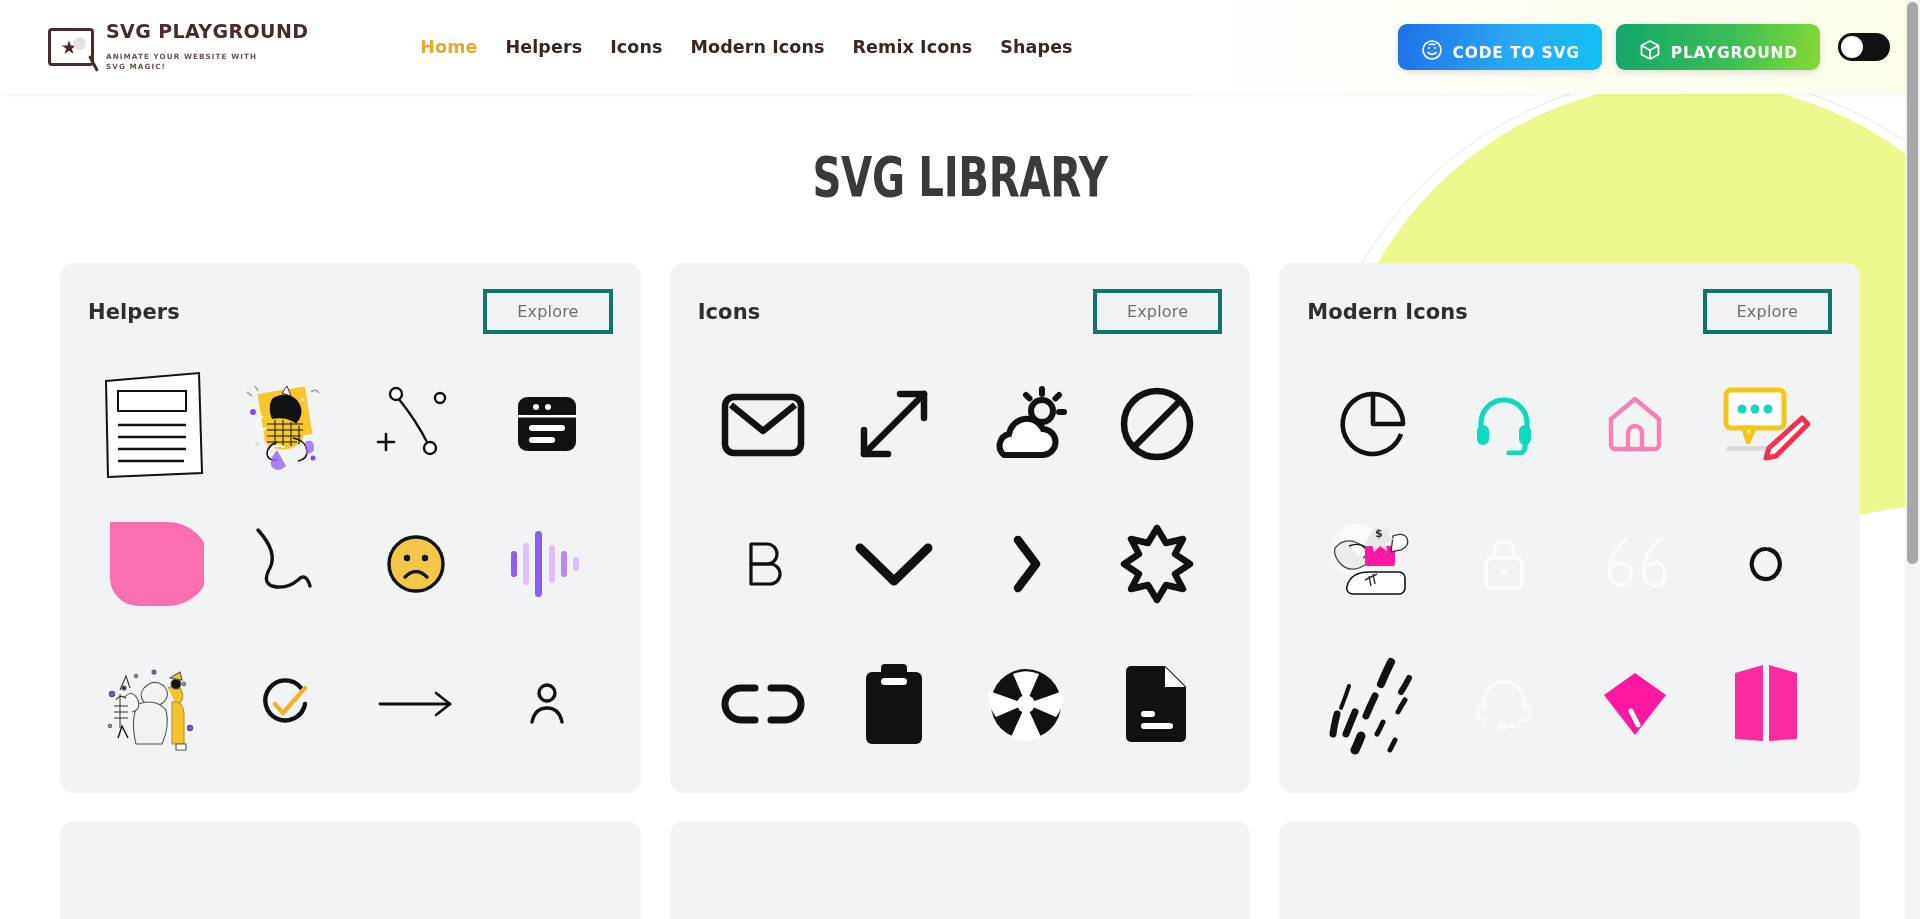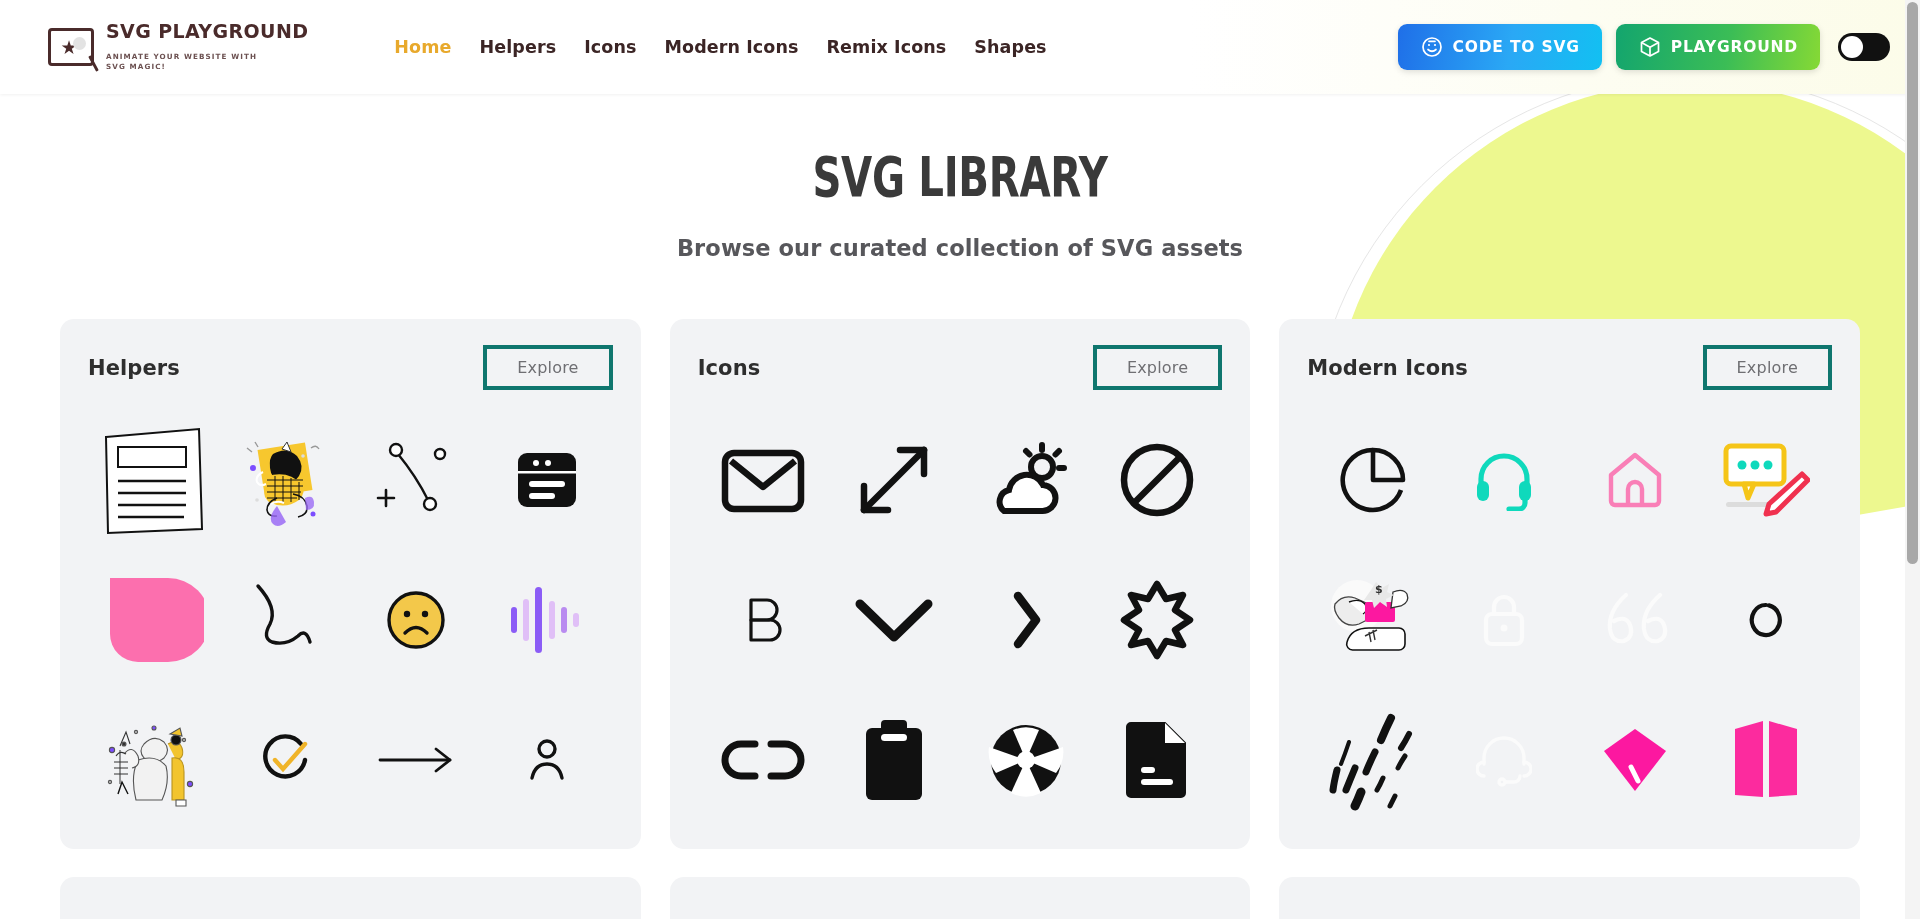--- a/index.html
+++ b/index.html
@@ -105,21 +105,21 @@
     color: #6c5151;
     line-height: 1.35;
     max-width: 170px;
     margin-top: 10px;
   }
 
   .nav {
     display: flex;
     align-items: center;
     gap: 28px;
-    margin-left: 86px;
+    margin-left: 112px;
     flex: 0 0 auto;
   }
   .nav-item {
     font-family: "DejaVu Sans", sans-serif;
     font-size: 17.5px;
     font-weight: 700;
     color: #3b2525;
     cursor: pointer;
     white-space: nowrap;
     letter-spacing: 0.1px;
@@ -145,21 +145,21 @@
     background: transparent;
     padding: 0 16px;
     font-family: "DejaVu Sans", sans-serif;
     font-size: 15px;
     color: #444;
   }
   .search-input::placeholder { color: #555; }
 
   .btn-pill {
     display: flex;
-    align-items: center;
+    align-items: flex-end;
     gap: 9px;
     height: 46px;
     padding: 8px 22px;
     border: none;
     border-radius: 9px;
     color: #ffffff;
     font-family: "DejaVu Sans", sans-serif;
     font-size: 15.5px;
     font-weight: 600;
     letter-spacing: 0.8px;
@@ -355,21 +355,20 @@
 
       <div class="theme-toggle">
         <div class="knob"></div>
       </div>
 
     </div>
   </div>
 
   <div class="hero">
     <div class="hero-title">SVG LIBRARY</div>
-    <div class="hero-sub">Browse our curated collection of SVG assets</div>
   </div>
 
   <div class="grid">
 
     <div class="card">
       <div class="card-head">
         <div class="card-title">Helpers</div>
         <button class="explore-btn">Explore</button>
       </div>
       <div class="icon-grid">

